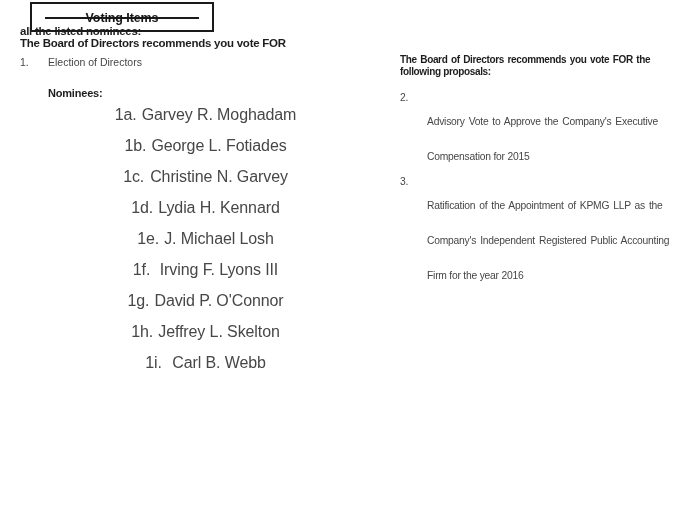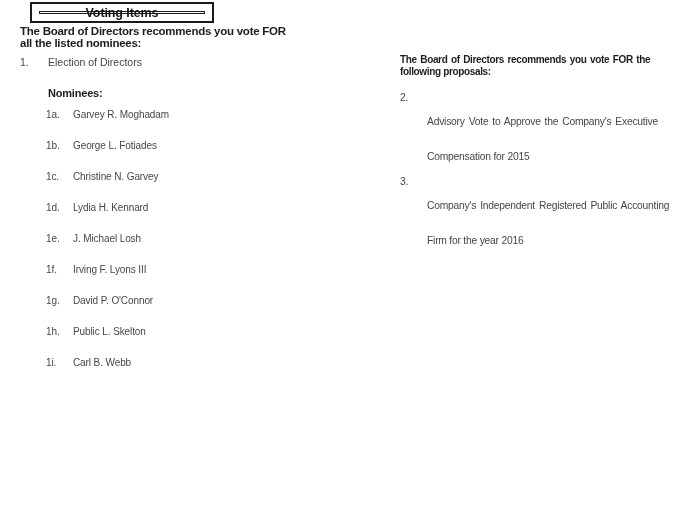--- a/index.html
+++ b/index.html
@@ -15,21 +15,21 @@
 
   
   .title-box {
     position: absolute;
     left: 30px;
     top: 2px;
     width: 184px;
     height: 21px;
     box-sizing: border-box;
     border: 2px solid #1a1a1a;
-    padding: 7px;
+    padding: 13px;
     background: #fff;
   }
   .title-box-inner {
     height: 100%;
     box-sizing: border-box;
     border: 1px solid #1a1a1a;
     display: flex;
     align-items: center;
     justify-content: center;
   }
@@ -78,24 +78,25 @@
 
   .nominees-list {
     margin-left: 26px;
     margin-top: 10px;
     display: flex;
     flex-direction: column;
     gap: 20px;
   }
   .nominee-row {
     display: flex;
-    font-size: 10px;
+    font-size: 16px;
     line-height: 11px;
     color: #474747;
     letter-spacing: -0.1px;
+    justify-content: center;
   }
   .nominee-row .nlabel { width: 27px; flex: none; }
 
   
   .right-col {
     position: absolute;
     left: 400px;
     top: 54px;
     width: 277px;
     color: #444444;
@@ -142,22 +143,22 @@
 <div class="page">
 
   <div class="title-box">
     <div class="title-box-inner">
       <span class="title-text">Voting Items</span>
     </div>
   </div>
 
   <div class="left-col">
     <div class="heading">
+      <span class="hline">all the listed nominees:</span>
       <span class="hline">The Board of Directors recommends you vote FOR</span>
-      <span class="hline">all the listed nominees:</span>
     </div>
 
     <div class="item-row">
       <span class="num">1.</span>
       <span class="itext">Election of Directors</span>
     </div>
 
     <div class="nominees-label">Nominees:</div>
 
     <div class="nominees-list">
@@ -184,21 +185,21 @@
       <div class="nominee-row">
         <span class="nlabel">1f.</span>
         <span class="nname">Irving F. Lyons III</span>
       </div>
       <div class="nominee-row">
         <span class="nlabel">1g.</span>
         <span class="nname">David P. O'Connor</span>
       </div>
       <div class="nominee-row">
         <span class="nlabel">1h.</span>
-        <span class="nname">Public L. Skelton</span>
+        <span class="nname">Jeffrey L. Skelton</span>
       </div>
       <div class="nominee-row">
         <span class="nlabel">1i.</span>
         <span class="nname">Carl B. Webb</span>
       </div>
     </div>
   </div>
 
   <div class="right-col">
     <div class="rheading">
@@ -210,20 +211,21 @@
       <span class="num">2.</span>
       <span class="plines">
         <span class="pline just">Advisory Vote to Approve the Company's Executive</span>
         <span class="pline">Compensation for 2015</span>
       </span>
     </div>
 
     <div class="proposal proposal-3">
       <span class="num">3.</span>
       <span class="plines">
+        <span class="pline just">Ratification of the Appointment of KPMG LLP as the</span>
         <span class="pline just">Company's Independent Registered Public Accounting</span>
         <span class="pline">Firm for the year 2016</span>
       </span>
     </div>
   </div>
 
   <div class="control-number">E05129-P73966-Z67240</div>
 
 </div>
 

